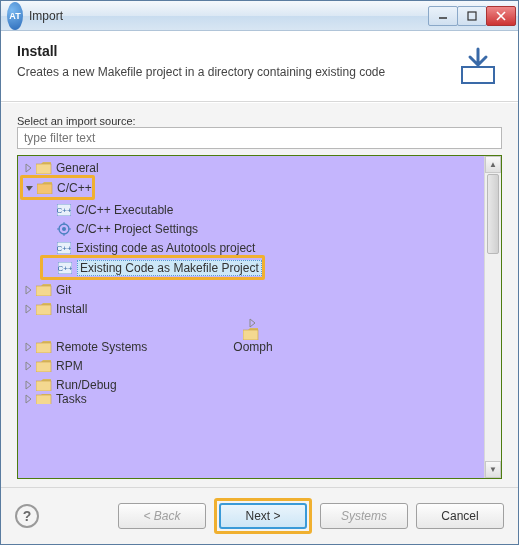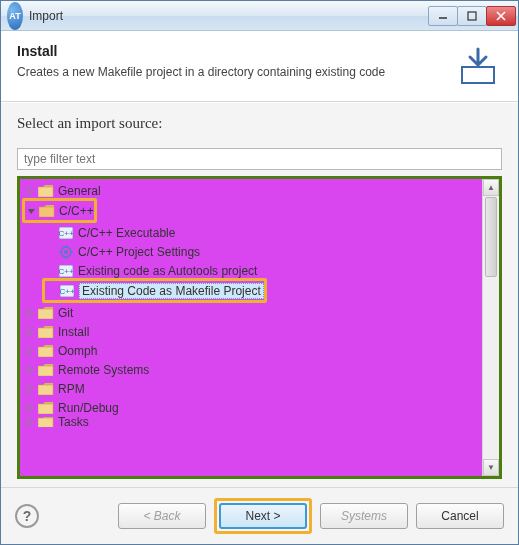--- a/index.html
+++ b/index.html
@@ -69,35 +69,35 @@
     display: flex; align-items: center; justify-content: center;
   }
   .body-panel {
     flex: 1;
     padding: 12px 16px 8px 16px;
     background: #f4f4f4;
     display: flex;
     flex-direction: column;
     border-top: 1px solid #fff;
   }
-  .source-label { margin-bottom: 16px; color: #333; font-size: 15px; font-family: Liberation Serif, serif; }
+  .source-label { margin-bottom: 0; color: #333; font-size: 11px; }
   .filter-input {
     width: 100%;
     height: 22px;
     border: 1px solid #b8b8b8;
     padding: 2px 6px;
     font-size: 12px;
     color: #888;
     background: #fff;
     margin-bottom: 6px;
   }
   .tree-container {
     flex: 1;
-    border: 3px solid #4d7c0f;
-    background: #d946ef;
+    border: 1px solid #4d7c0f;
+    background: #c4b5fd;
     overflow: hidden;
     position: relative;
     display: flex;
   }
   .tree {
     flex: 1;
     overflow-y: auto;
     padding: 2px 0;
     font-size: 12px;
     color: #333;
@@ -329,21 +329,21 @@
               </svg>
             </span>
             <span class="folder-icon">
               <svg width="16" height="12">
                 <path d="M0 2 L5 2 L7 0 L15 0 L15 2 L0 2 Z" fill="#d8b860"></path>
                 <rect x="0" y="2" width="15" height="10" fill="#f4d890" stroke="#c8a040" stroke-width="0.6"></rect>
               </svg>
             </span>
             <span class="">Install</span>
           </div>
-          <div class="tree-item" style="padding-left: 4px;">
+          <div class="tree-item" style="padding-left: 4px; flex-direction: column;">
             <span class="expander">
               <svg width="10" height="10">
                 <path d="M2 1 L2 9 L7 5 Z" fill="none" stroke="#888" stroke-width="1"></path>
               </svg>
             </span>
             <span class="folder-icon">
               <svg width="16" height="12">
                 <path d="M0 2 L5 2 L7 0 L15 0 L15 2 L0 2 Z" fill="#d8b860"></path>
                 <rect x="0" y="2" width="15" height="10" fill="#f4d890" stroke="#c8a040" stroke-width="0.6"></rect>
               </svg>

